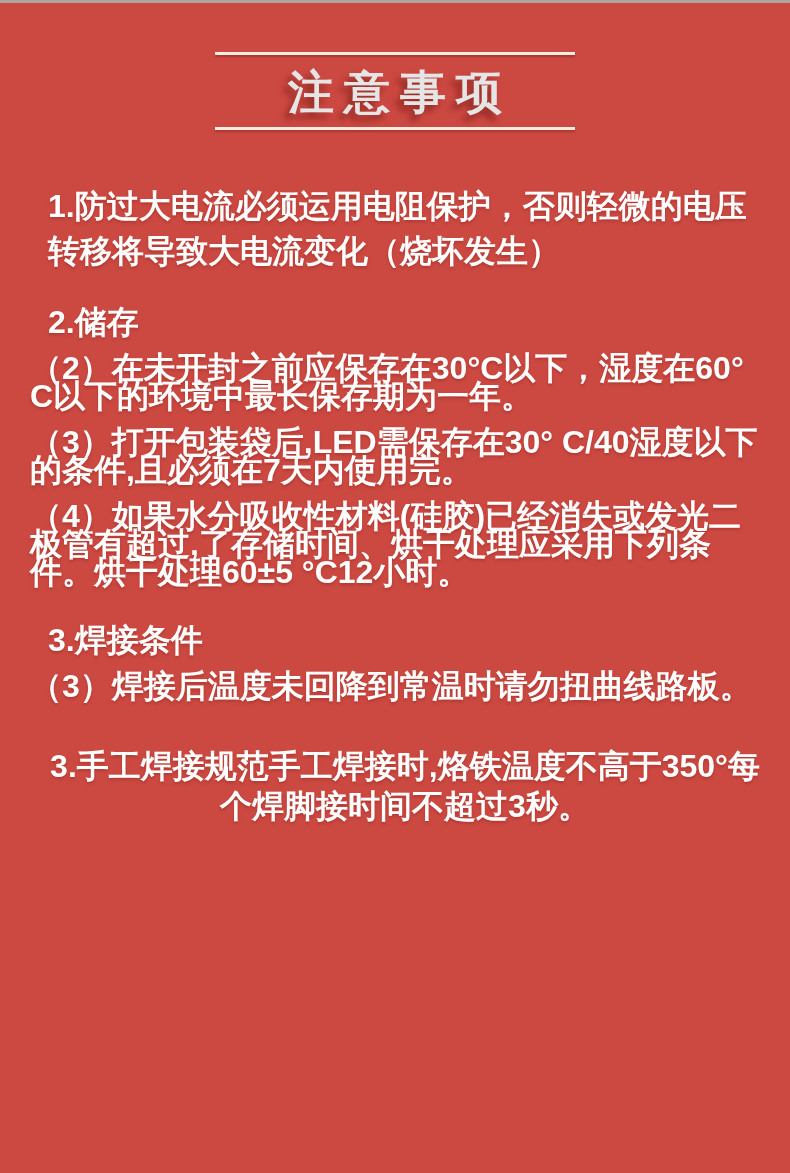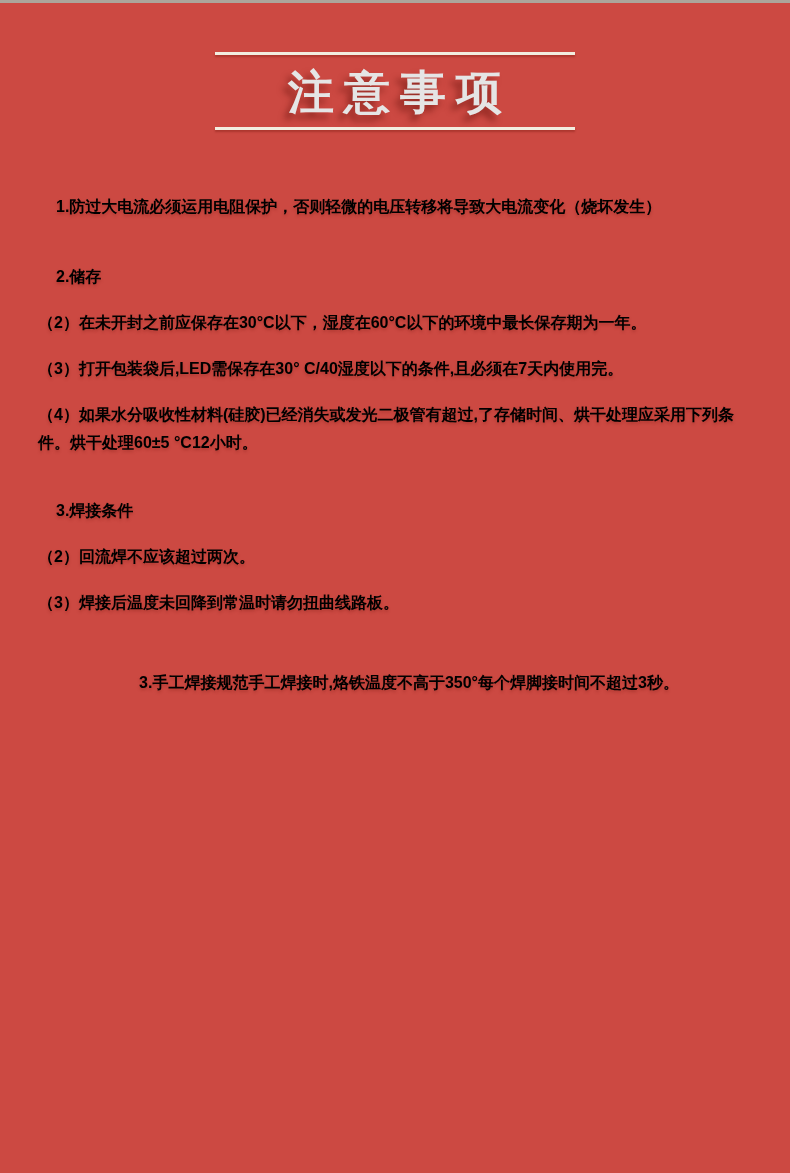--- a/index.html
+++ b/index.html
@@ -37,25 +37,25 @@
     letter-spacing: 10px;
     padding: 11px 0 9px 10px; 
     text-shadow: -5px 6px 6px rgba(115, 25, 18, 0.65);
     line-height: 52px;
     text-align: center;
   }
   .content {
     padding: 0 28px 0 30px;
   }
   .para {
-    font-size: 16px;
+    font-size: 32px;
     font-weight: bold;
-    color: #000000;
+    color: #ffffff;
     line-height: 28px;
-    margin: 18px 0 0 8px;
+    margin: 18px 0 0 0;
     text-shadow: 0 2px 3px rgba(125, 28, 20, 0.35);
     word-break: break-all;
   }
   .num-indent {
     padding-left: 18px;
   }
   .para.first {
     line-height: 45px;
     margin-top: 54px;
   }
@@ -82,16 +82,15 @@
   <div class="title-rule"></div>
 </div>
 
 <div class="content">
   <div class="para first num-indent">1.防过大电流必须运用电阻保护，否则轻微的电压转移将导致大电流变化（烧坏发生）</div>
   <div class="para storage-heading num-indent">2.储存</div>
   <div class="para">（2）在未开封之前应保存在30°C以下，湿度在60°C以下的环境中最长保存期为一年。</div>
   <div class="para">（3）打开包装袋后,LED需保存在30° C/40湿度以下的条件,且必须在7天内使用完。</div>
   <div class="para">（4）如果水分吸收性材料(硅胶)已经消失或发光二极管有超过,了存储时间、烘干处理应采用下列条件。烘干处理60±5 °C12小时。</div>
   <div class="para solder-heading num-indent">3.焊接条件</div>
-  <div class="para">（2）回流焊不应该超过两次。</div>
   <div class="para">（3）焊接后温度未回降到常温时请勿扭曲线路板。</div>
   <div class="para hand num-indent">3.手工焊接规范手工焊接时,烙铁温度不高于350°每个焊脚接时间不超过3秒。</div>
 </div>
 
 </body></html>

